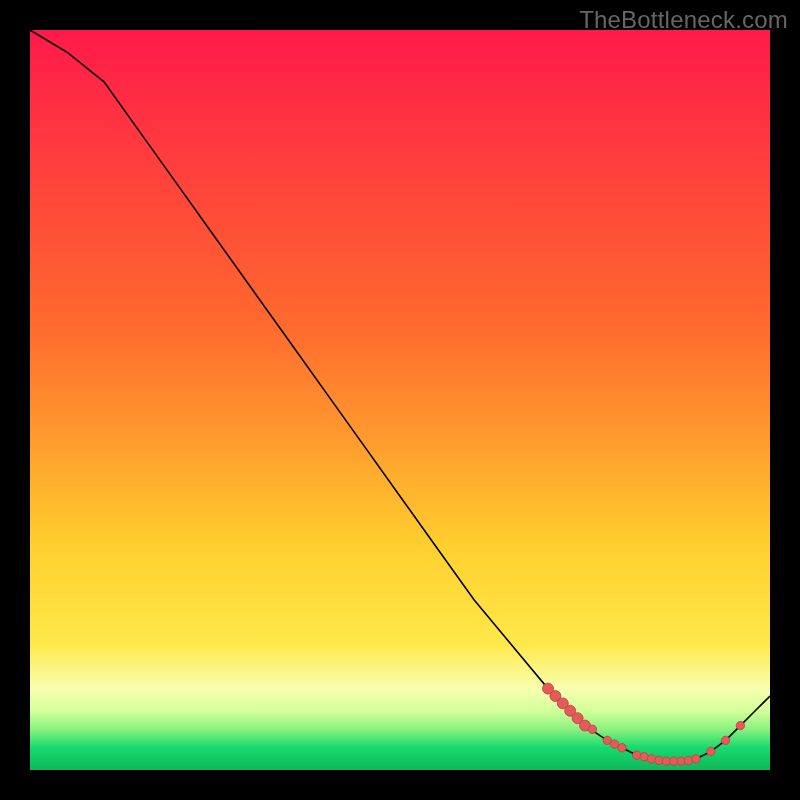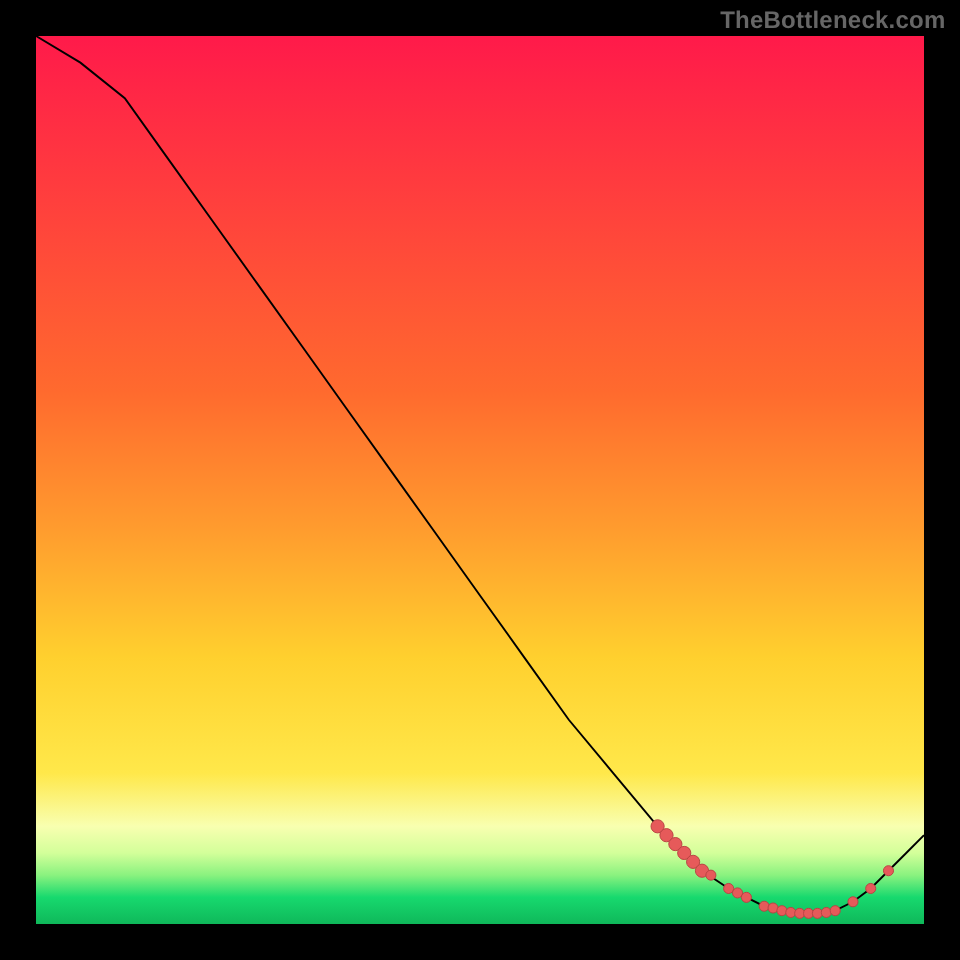--- a/index.html
+++ b/index.html
@@ -15,22 +15,22 @@
     position: relative;
     width: 800px;
     height: 800px;
     background: #000;
   }
   .watermark {
     position: absolute;
     top: 6px;
     right: 12px;
     color: #666;
-    font-size: 20px;
-    font-weight: 700;
+    font-size: 24px;
+    font-weight: 400;
     letter-spacing: 0.2px;
     z-index: 5;
   }
   .plot-wrap {
     position: absolute;
     left: 30px;
     top: 30px;
     width: 740px;
     height: 740px;
   }

